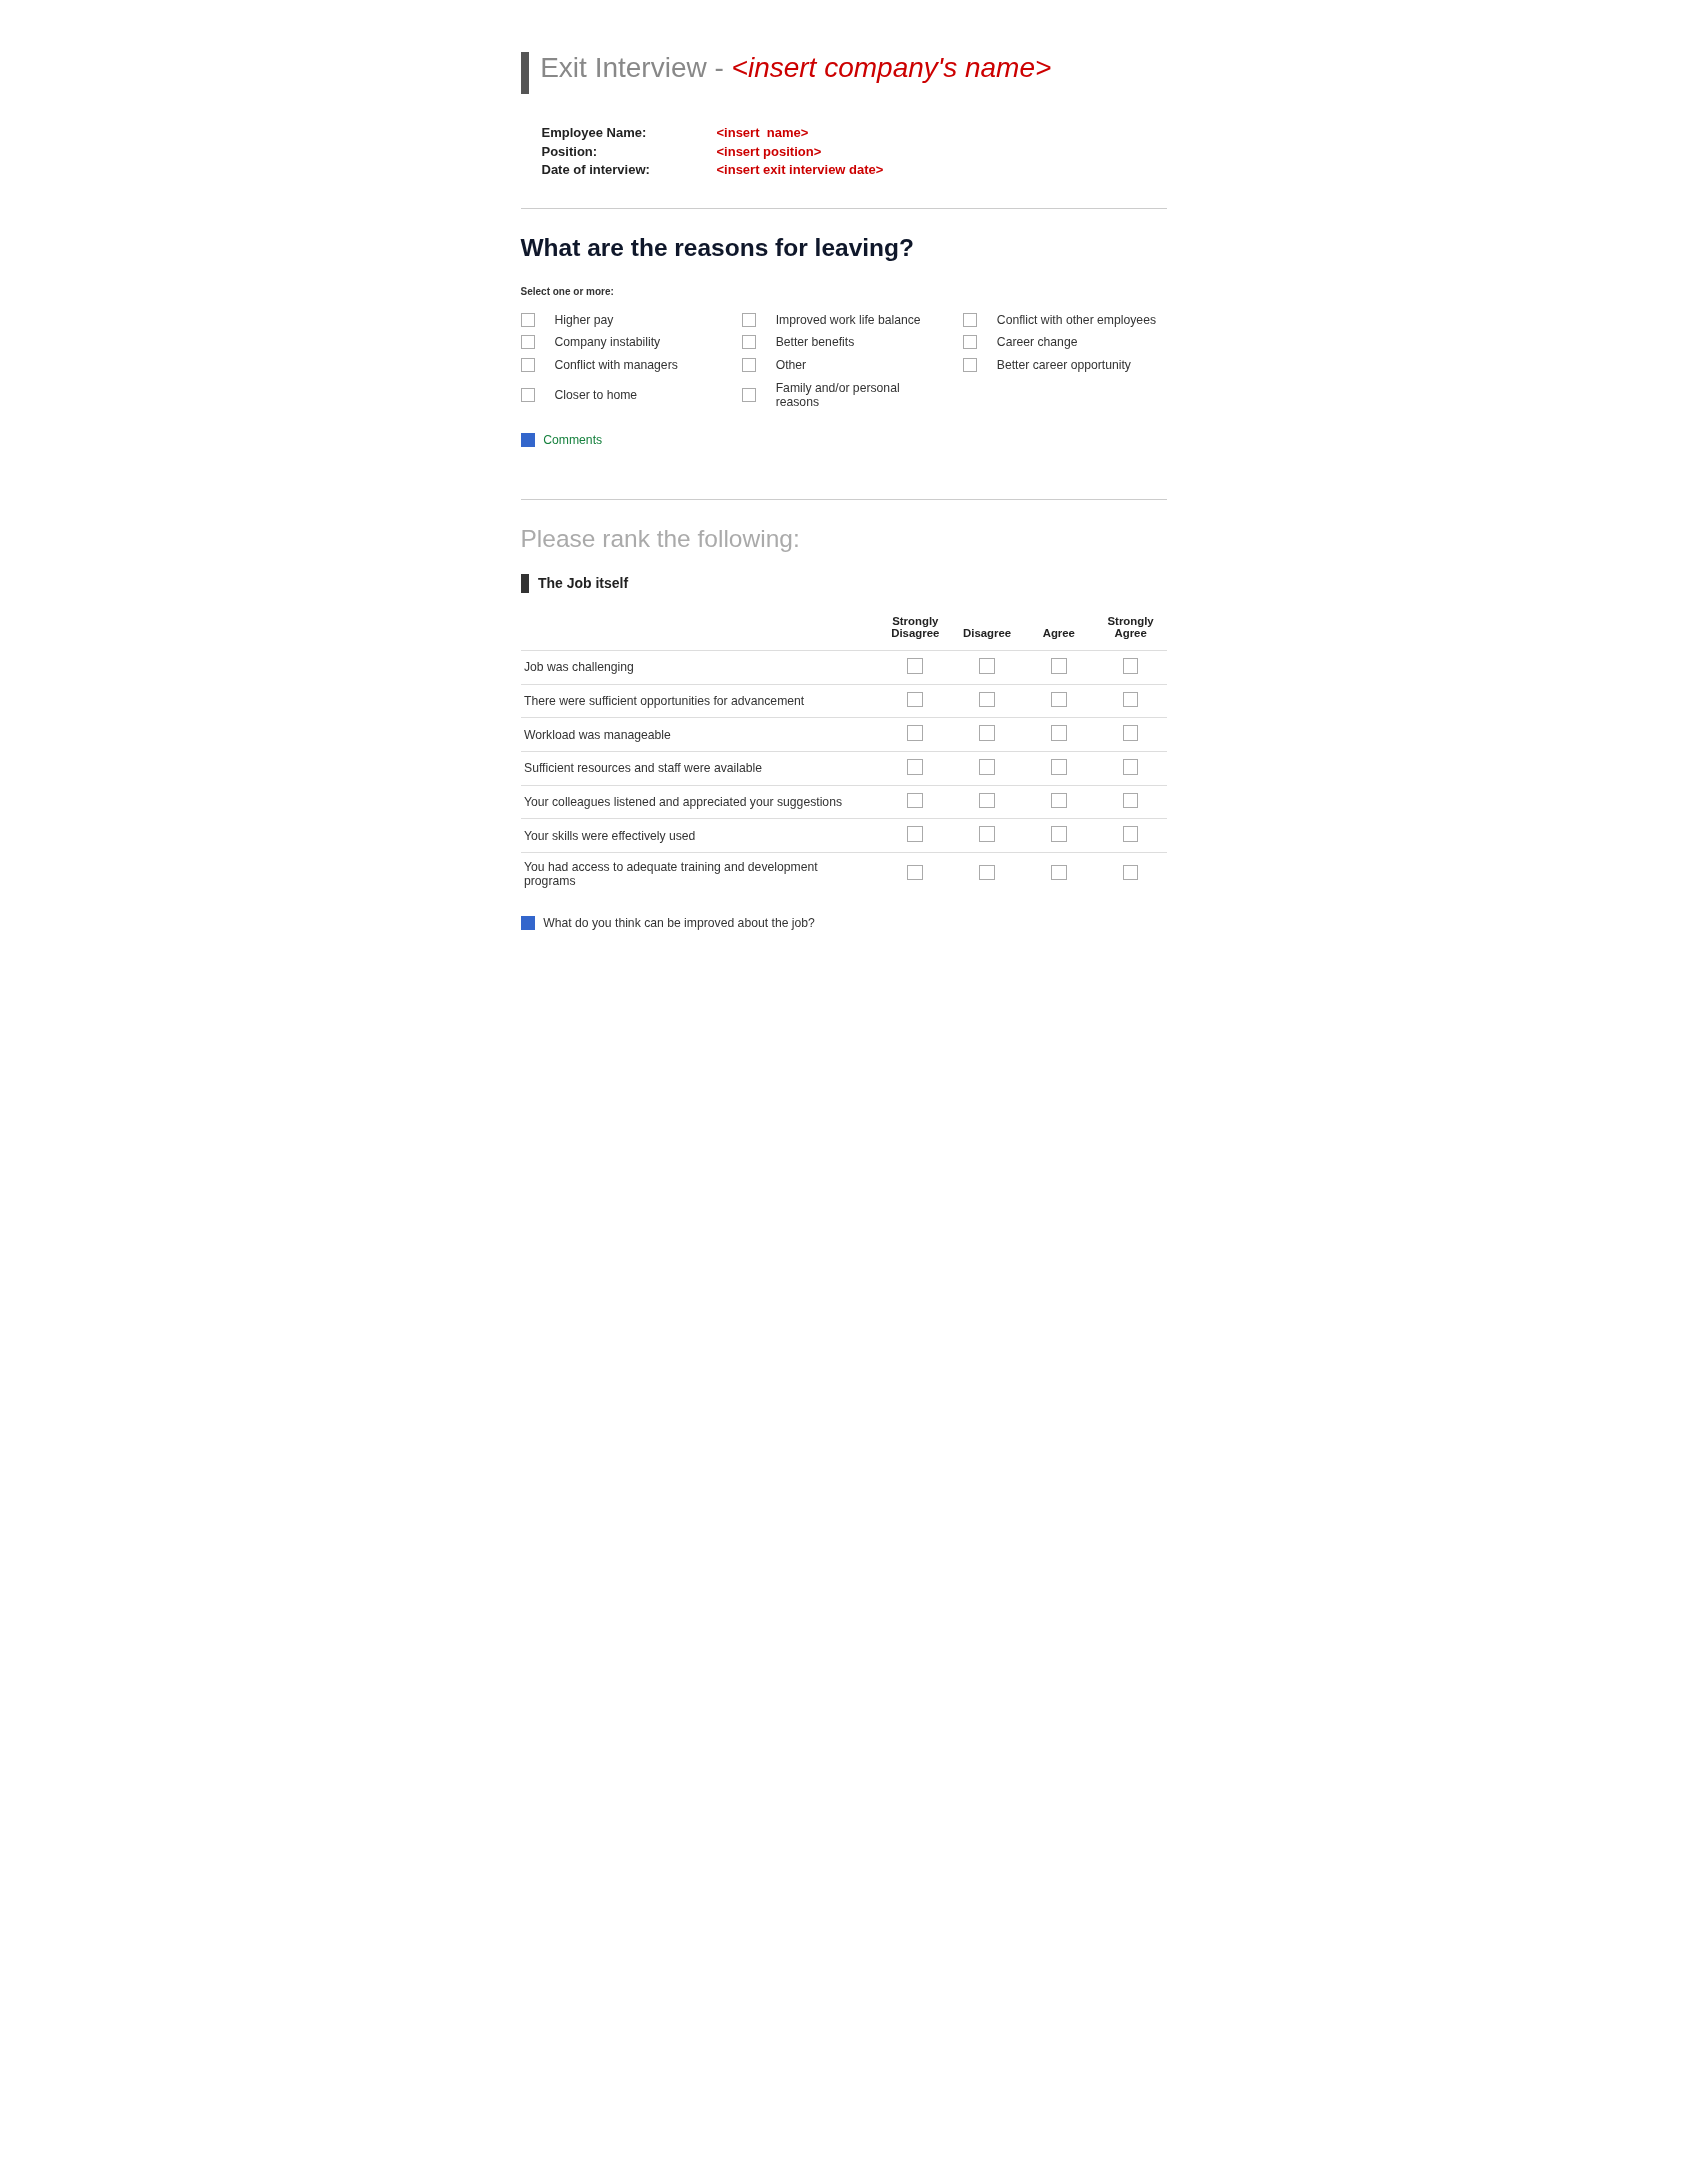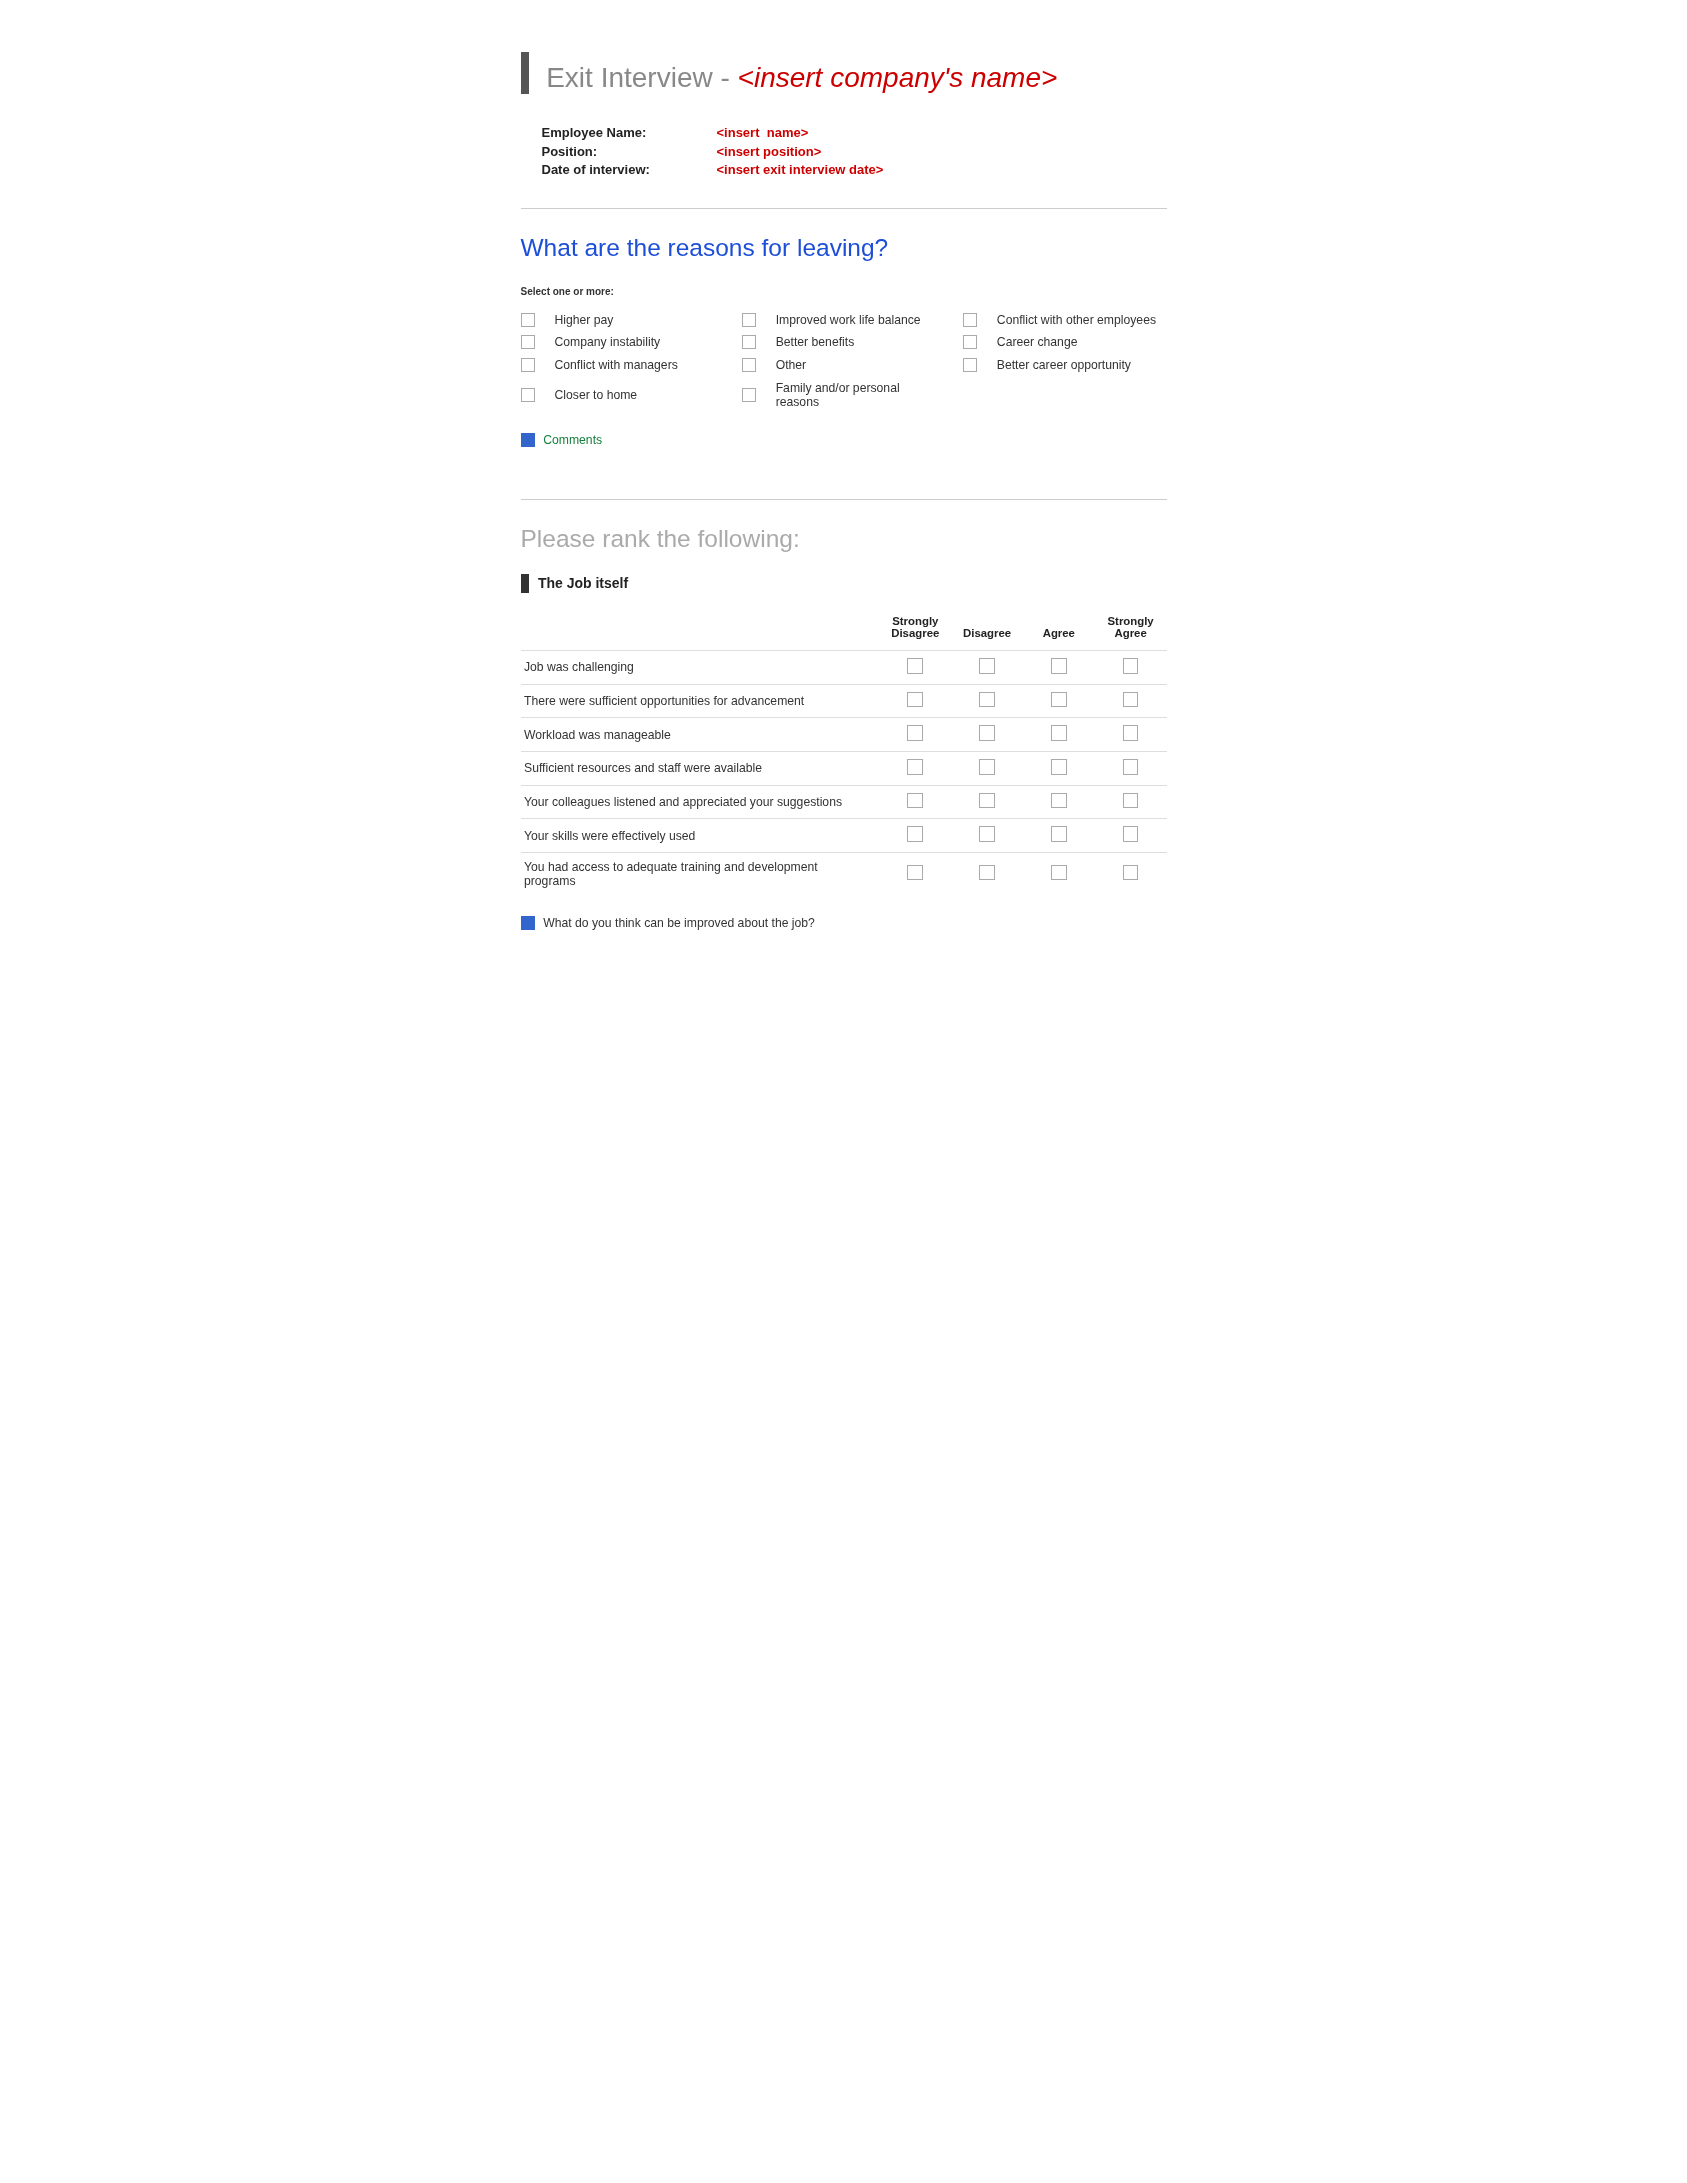--- a/index.html
+++ b/index.html
@@ -8,22 +8,22 @@
       background: #fff;
       color: #333;
       padding: 52px 70px;
       max-width: 786px;
       margin: 0 auto;
     }
 
     
     .page-title {
       display: flex;
-      align-items: flex-end;
-      gap: 17px;
+      align-items: flex-start;
+      gap: 11px;
       margin-bottom: 31px;
     }
     .title-bar {
       width: 8.7px;
       height: 42px;
       background: #555;
       flex-shrink: 0;
     }
     .title-text {
       font-size: 28px;
@@ -60,22 +60,22 @@
     
     .section-divider {
       border: none;
       border-top: 0.9px solid #ccc;
       margin: 17.5px 0 24.5px 0;
     }
 
     
     .section-heading {
       font-size: 24.5px;
-      font-weight: 400;
-      color: #1d4ed8;
+      font-weight: 700;
+      color: #0f172a;
       margin-bottom: 24.5px;
     }
 
     
     .select-label {
       font-size: 10px;
       font-weight: bold;
       margin-bottom: 15.7px;
       color: #333;
     }

